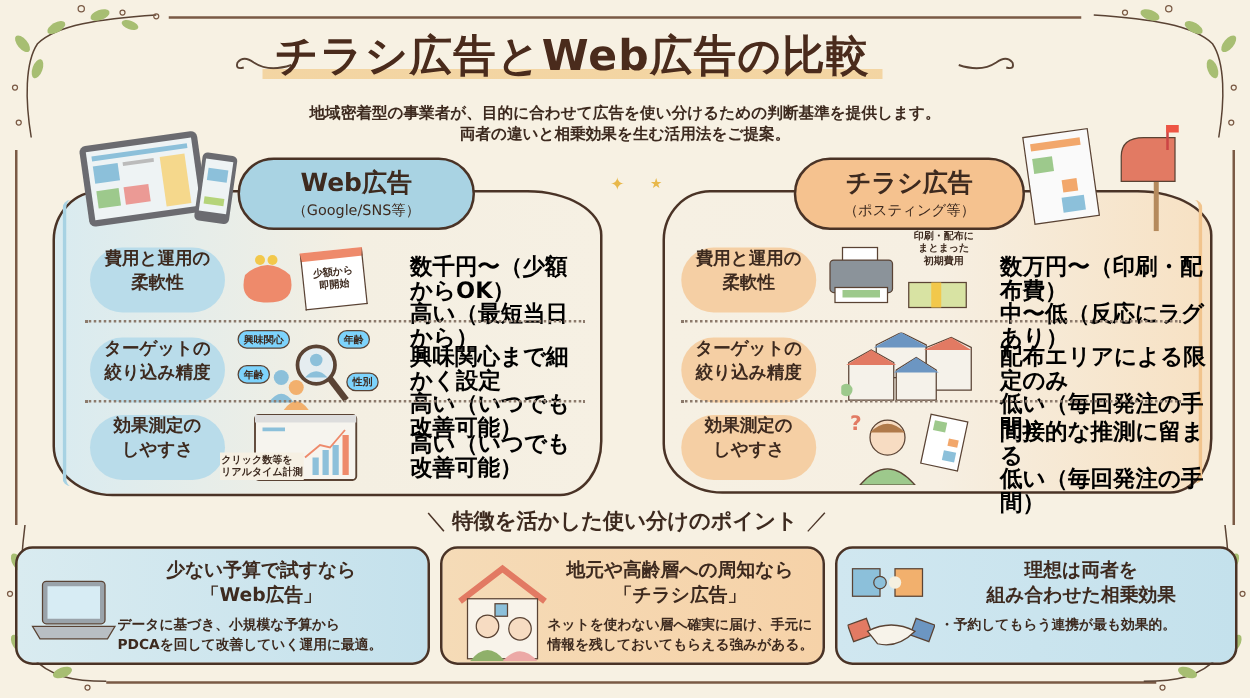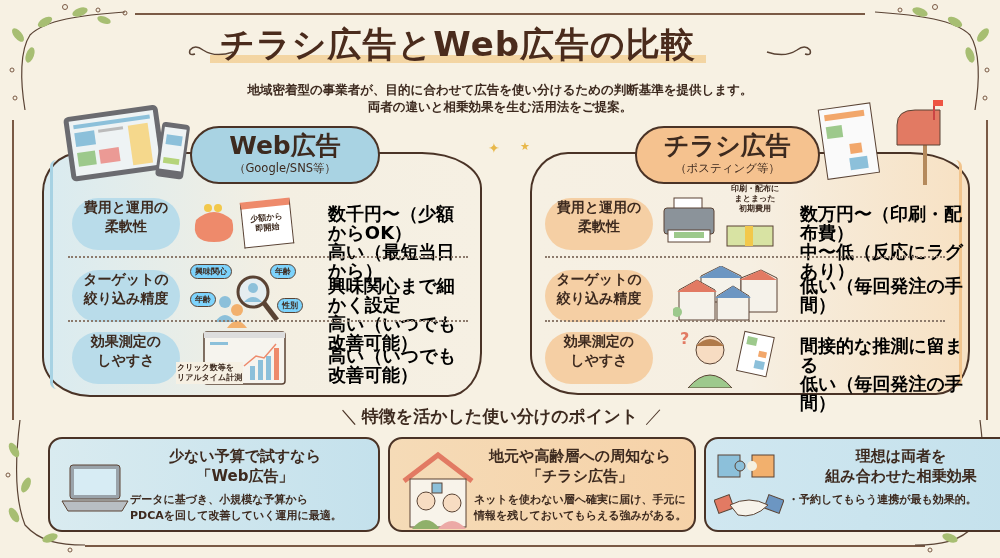--- a/index.html
+++ b/index.html
@@ -28,38 +28,38 @@
   .panel.web::before { content:""; position:absolute; left:6px; top:6px; bottom:6px; width:10px; border-left:3px solid #a7d2e3; border-radius:20px; }
   .panel.flyer { left: 530px; top: 152px; width: 440px; height: 243px; background: linear-gradient(270deg,#f7e1c3 0%, #f6efe2 50%, #f6f0e3 100%); }
   .panel.flyer::after { content:""; position:absolute; right:6px; top:6px; bottom:6px; width:10px; border-right:3px solid #f1c48d; border-radius:20px; }
 
   .panel-head {
     position: absolute; height: 58px; border: 2px solid #4a3326; border-radius: 30px;
     text-align: center; padding-top: 4px;
   }
   .panel-head.web { left: 190px; top: 126px; width: 190px; background: #a9d3e3; }
   .panel-head.flyer { left: 635px; top: 126px; width: 185px; background: #f5c28f; }
-  .panel-head .h { font-size: 25px; font-weight: bold; color: #3d2a1f; line-height: 28px; }
+  .panel-head .h { font-size: 20px; font-weight: bold; color: #3d2a1f; line-height: 28px; }
   .panel-head .s { font-size: 11.5px; color: #3d2a1f; line-height: 16px; }
 
   .row { position: absolute; height: 62px; }
   .row .label {
     position: absolute; left: 0; top: 6px; width: 108px; height: 52px; border-radius: 26px;
     font-size: 14px; font-weight: bold; line-height: 19px; text-align: center; padding-top: 0; color: #3d2a1f;
   }
   .web .row .label, .row.w .label { background: #b9dcea; }
   .row.f .label { background: #f5cfa4; }
   .row .value { position: absolute; font-size: 18px; font-weight: bold; line-height: 19px; color: #000000; }
   .row .icon { position: absolute; }
   .dotline { position: absolute; height: 0; border-top: 2px dotted #8c7a6c; }
 
   .section-title { position: absolute; left: 0; top: 405px; width: 1000px; text-align: center; font-size: 17px; font-weight: bold; color: #3d2a1f; }
   .slash { position: absolute; top: 404px; font-size: 18px; color: #4a3326; }
 
-  .card { position: absolute; top: 437px; height: 95px; border: 2px solid #4a3326; border-radius: 14px; margin-left: 36px; }
+  .card { position: absolute; top: 437px; height: 95px; border: 2px solid #4a3326; border-radius: 14px; }
   .card.c1 { left: 12px; width: 332px; background: linear-gradient(90deg,#d9ebf0,#c4e1ec); }
   .card.c2 { left: 352px; width: 308px; background: linear-gradient(90deg,#f5dbb7,#f6d2a8); }
   .card.c3 { left: 668px; width: 322px; background: linear-gradient(90deg,#d0e7f0,#c4e1ec); }
   .card .ct { position: absolute; text-align: center; font-size: 15px; font-weight: bold; line-height: 20px; color: #3d2a1f; }
   .card .cd { position: absolute; font-size: 11px; line-height: 16px; color: #3d2a1f; font-weight: bold; }
 
   .tiny { font-size: 8px; font-weight: bold; color: #3d2a1f; line-height: 10px; }
   .bubble { position:absolute; border:1.5px solid #5a4334; border-radius:12px; background:#7dd3fc; font-size:8px; font-weight:bold; padding:1px 4px; color:#3d2a1f; }
   .star { position:absolute; color:#e8b84a; font-size:14px; }
 </style>
@@ -280,20 +280,21 @@
       <path d="M26 12 L48 0 L70 12" fill="#6c96c2"></path>
       <path d="M68 12 L88 4 L104 12 L104 46 L68 46Z" fill="#f5f2ea" stroke="#5a4334"></path>
       <path d="M66 14 L88 4 L104 14" fill="#e27a63"></path>
       <path d="M6 24 L24 14 L42 24 L42 54 L6 54Z" fill="#f5f2ea" stroke="#5a4334"></path>
       <path d="M4 26 L24 14 L44 26" fill="#e27a63"></path>
       <path d="M44 30 L60 20 L76 30 L76 54 L44 54Z" fill="#f5f2ea" stroke="#5a4334"></path>
       <path d="M42 32 L60 20 L78 32" fill="#6c96c2"></path>
       <circle cx="4" cy="46" r="5" fill="#9dc98c"></circle>
     </svg>
   <div class="value" style="left:255px;top:12px;">
+      <div>配布エリアによる限定のみ</div>
       <div>低い（毎回発注の手間）</div>
     </div>
 </div>
 <div class="dotline" style="left:545px;top:320px;width:400px;"></div>
 
 <div class="row f" style="left:545px;top:326px;width:420px;">
   <div class="label">
       <div>効果測定の</div>
       <div>しやすさ</div>
     </div>

